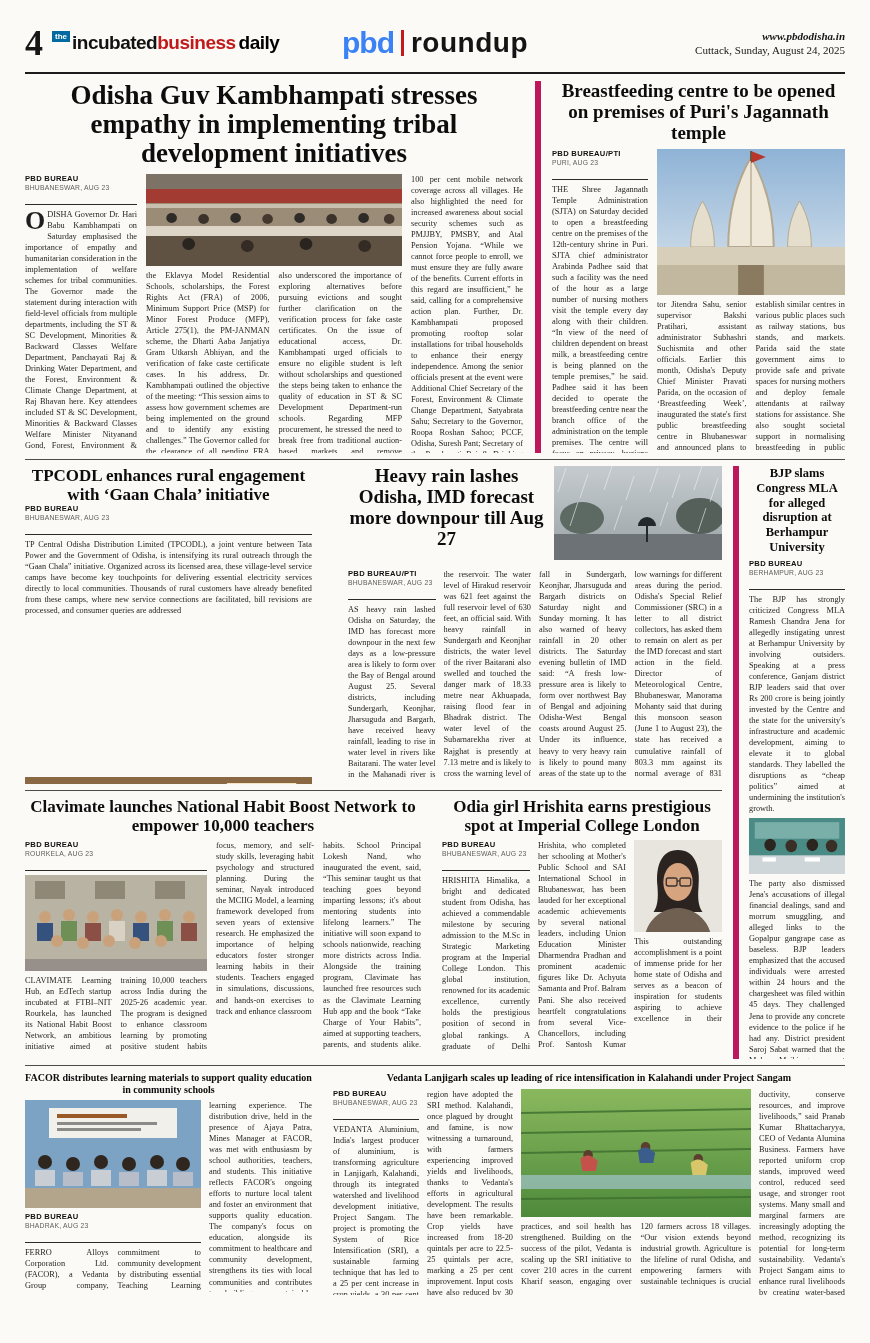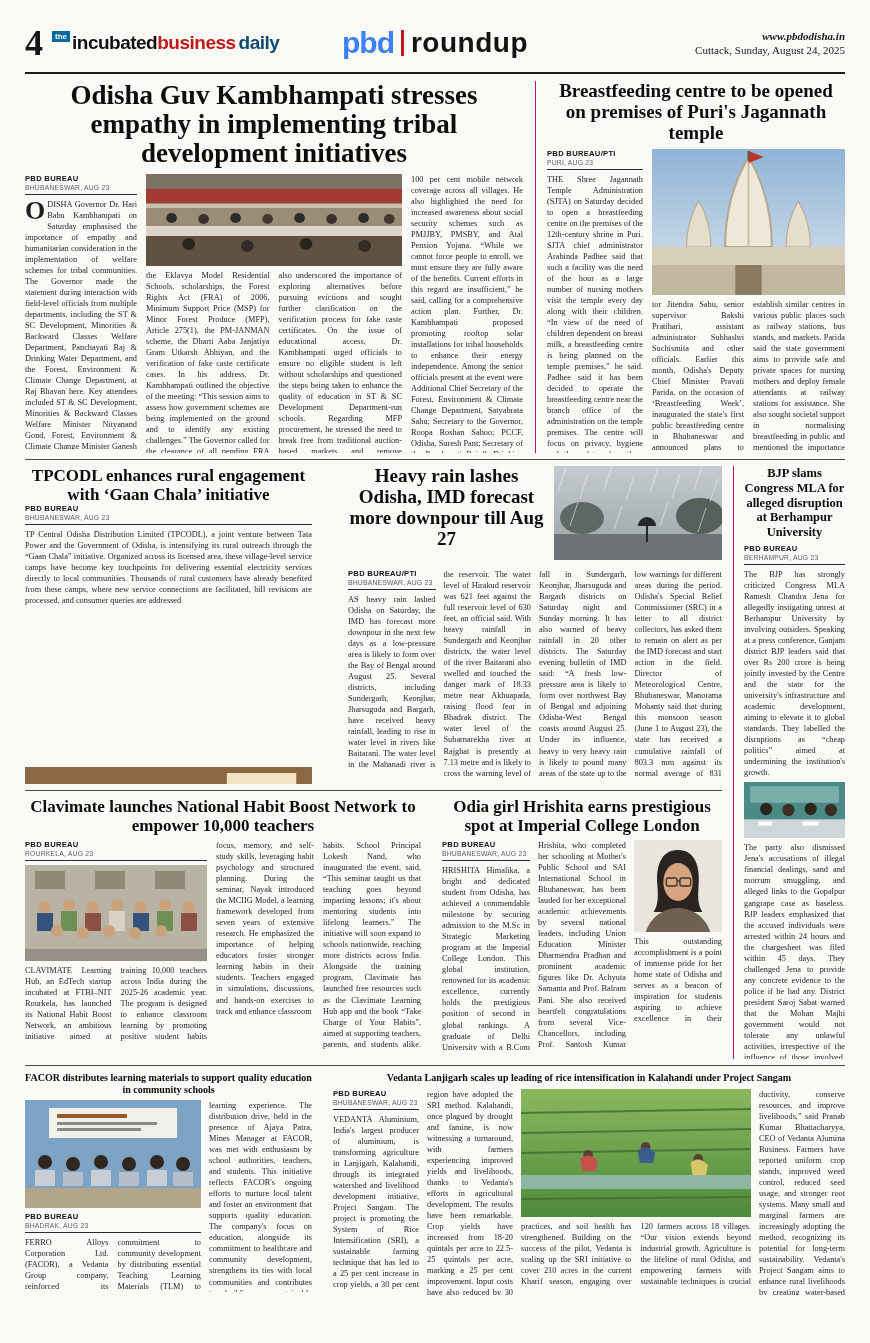--- a/index.html
+++ b/index.html
@@ -13,49 +13,49 @@
   }
 
   
   .masthead { display:grid; grid-template-columns: 1fr auto 1fr; align-items:center; height: 50px; }
   .mast-left { display:flex; align-items:center; gap:9px; }
   .page-num { font-size:36px; font-weight:bold; line-height:.9; }
   .logo { font-family:"Liberation Sans", sans-serif; font-weight:bold; font-size:19px; letter-spacing:-.5px; white-space:nowrap; }
   .logo .the { background:#0369a1; color:#fff; font-size:8px; padding:1px 3px; vertical-align:top; margin-right:2px; letter-spacing:0; }
   .logo .political { color:#121212; }
   .logo .business { color:#c11a1a; }
-  .logo .daily { color:#0c4a6e; margin-left:3px; }
+  .logo .daily { color:#000000; margin-left:3px; }
   .mast-center { display:flex; align-items:center; gap:7px; }
   .brand-pbd { color:#3b82f6; font-family:"Liberation Sans", sans-serif; font-weight:bold; font-size:30px; letter-spacing:-1px; }
   .brand-bar { display:inline-block; width:3px; height:26px; background:#c11a1a; }
   .brand-roundup { color:#141414; font-family:"Liberation Sans", sans-serif; font-weight:bold; font-size:28px; letter-spacing:.5px; }
   .mast-right { text-align:right; font-size:11px; line-height:1.3; }
   .website { font-style:italic; font-weight:bold; }
   .mast-rule { border-bottom:2px solid #1c1c1c; margin:4px 0 7px; }
 
   
   .headline { font-weight:bold; color:#0d0d0d; text-align:center; font-family:"Liberation Serif", serif; }
   .h-xxl { font-size:27px; line-height:1.07; }
   .h-lg  { font-size:19px; line-height:1.1; }
   .h-md  { font-size:17px; line-height:1.12; }
   .h-sm  { font-size:10px; line-height:1.15; }
   .h-xs  { font-size:12.5px; line-height:1.18; }
 
-  .byline { font-family:"Liberation Sans", sans-serif; border-bottom:1px solid #2b2b2b; padding-bottom:3px; margin-bottom:4px; }
+  .byline { font-family:"Liberation Sans", sans-serif; border-bottom:1px solid #2b2b2b; padding-bottom:13px; margin-bottom:4px; }
   .credit { font-size:7.6px; font-weight:bold; letter-spacing:.3px; color:#111; }
   .dateline { font-size:6.8px; color:#5e5e5e; margin-top:1px; letter-spacing:.2px; }
 
   .body-text { font-size:8.3px; line-height:1.33; text-align:justify; color:#1f1f1f; overflow:hidden; }
   .cols-2 { column-count:2; column-gap:9px; }
   .dropcap::first-letter { font-size:26px; font-weight:bold; float:left; line-height:.78; padding:2px 2px 0 0; }
 
   .photo { width:100%; overflow:hidden; background:#cfcfcb; margin-bottom:4px; }
   .photo svg { display:block; width:100%; height:100%; }
 
-  .vdiv { border-left:1px solid #be185d; }
+  .vdiv { border-left:6px solid #be185d; }
   .hrule { border:0; border-top:1px solid #4c4c4a; margin:6px 0; }
 
   
   .section-top { display:grid; grid-template-columns: 498px 1fr; gap:12px; height:372px; overflow:hidden; }
   .art-governor .gov-grid { display:grid; grid-template-columns:112px 1fr 112px; gap:9px; margin-top:6px; height:300px; overflow:hidden; }
   .gov-photo { height:92px; }
   .art-breast { padding-left:11px; }
   .breast-grid { display:grid; grid-template-columns:96px 1fr; gap:9px; margin-top:5px; height:318px; overflow:hidden; }
   .temple-photo { height:146px; }
 

